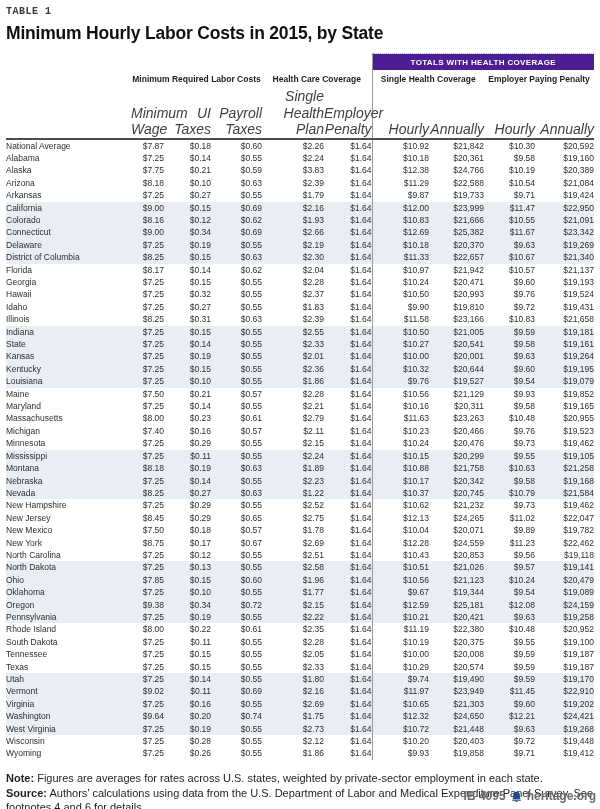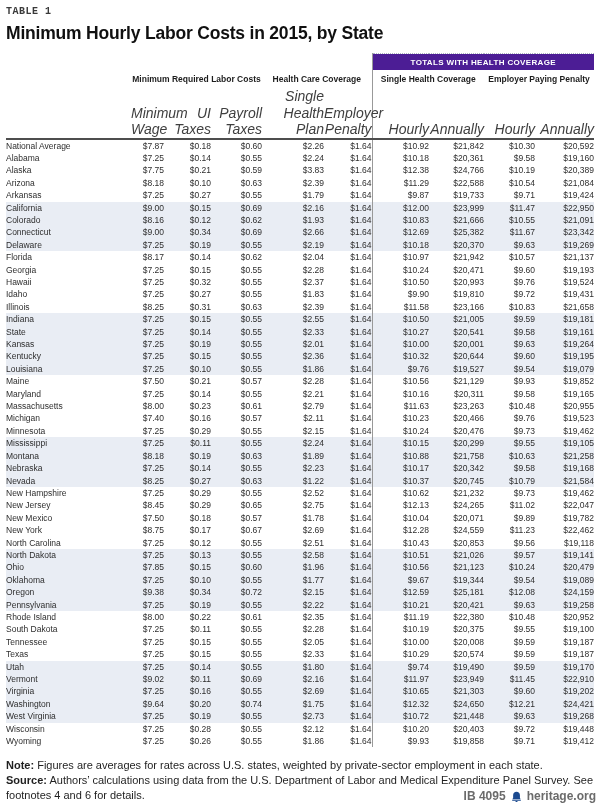--- a/index.html
+++ b/index.html
@@ -213,20 +213,32 @@
           <td class="num p4">$7.25</td>
           <td class="num p4">$0.19</td>
           <td class="num p4">$0.55</td>
           <td class="num p4">$2.19</td>
           <td class="num p9">$1.64</td>
           <td class="num p9 divL">$10.18</td>
           <td class="num p9">$20,370</td>
           <td class="num p12">$9.63</td>
           <td class="num p9">$19,269</td>
         </tr>
+        <tr class="shaded">
+          <td class="state">District of Columbia</td>
+          <td class="num p4">$8.25</td>
+          <td class="num p4">$0.15</td>
+          <td class="num p4">$0.63</td>
+          <td class="num p4">$2.30</td>
+          <td class="num p9">$1.64</td>
+          <td class="num p9 divL">$11.33</td>
+          <td class="num p9">$22,657</td>
+          <td class="num p12">$10.67</td>
+          <td class="num p9">$21,340</td>
+        </tr>
         <tr>
           <td class="state">Florida</td>
           <td class="num p4">$8.17</td>
           <td class="num p4">$0.14</td>
           <td class="num p4">$0.62</td>
           <td class="num p4">$2.04</td>
           <td class="num p9">$1.64</td>
           <td class="num p9 divL">$10.97</td>
           <td class="num p9">$21,942</td>
           <td class="num p12">$10.57</td>

